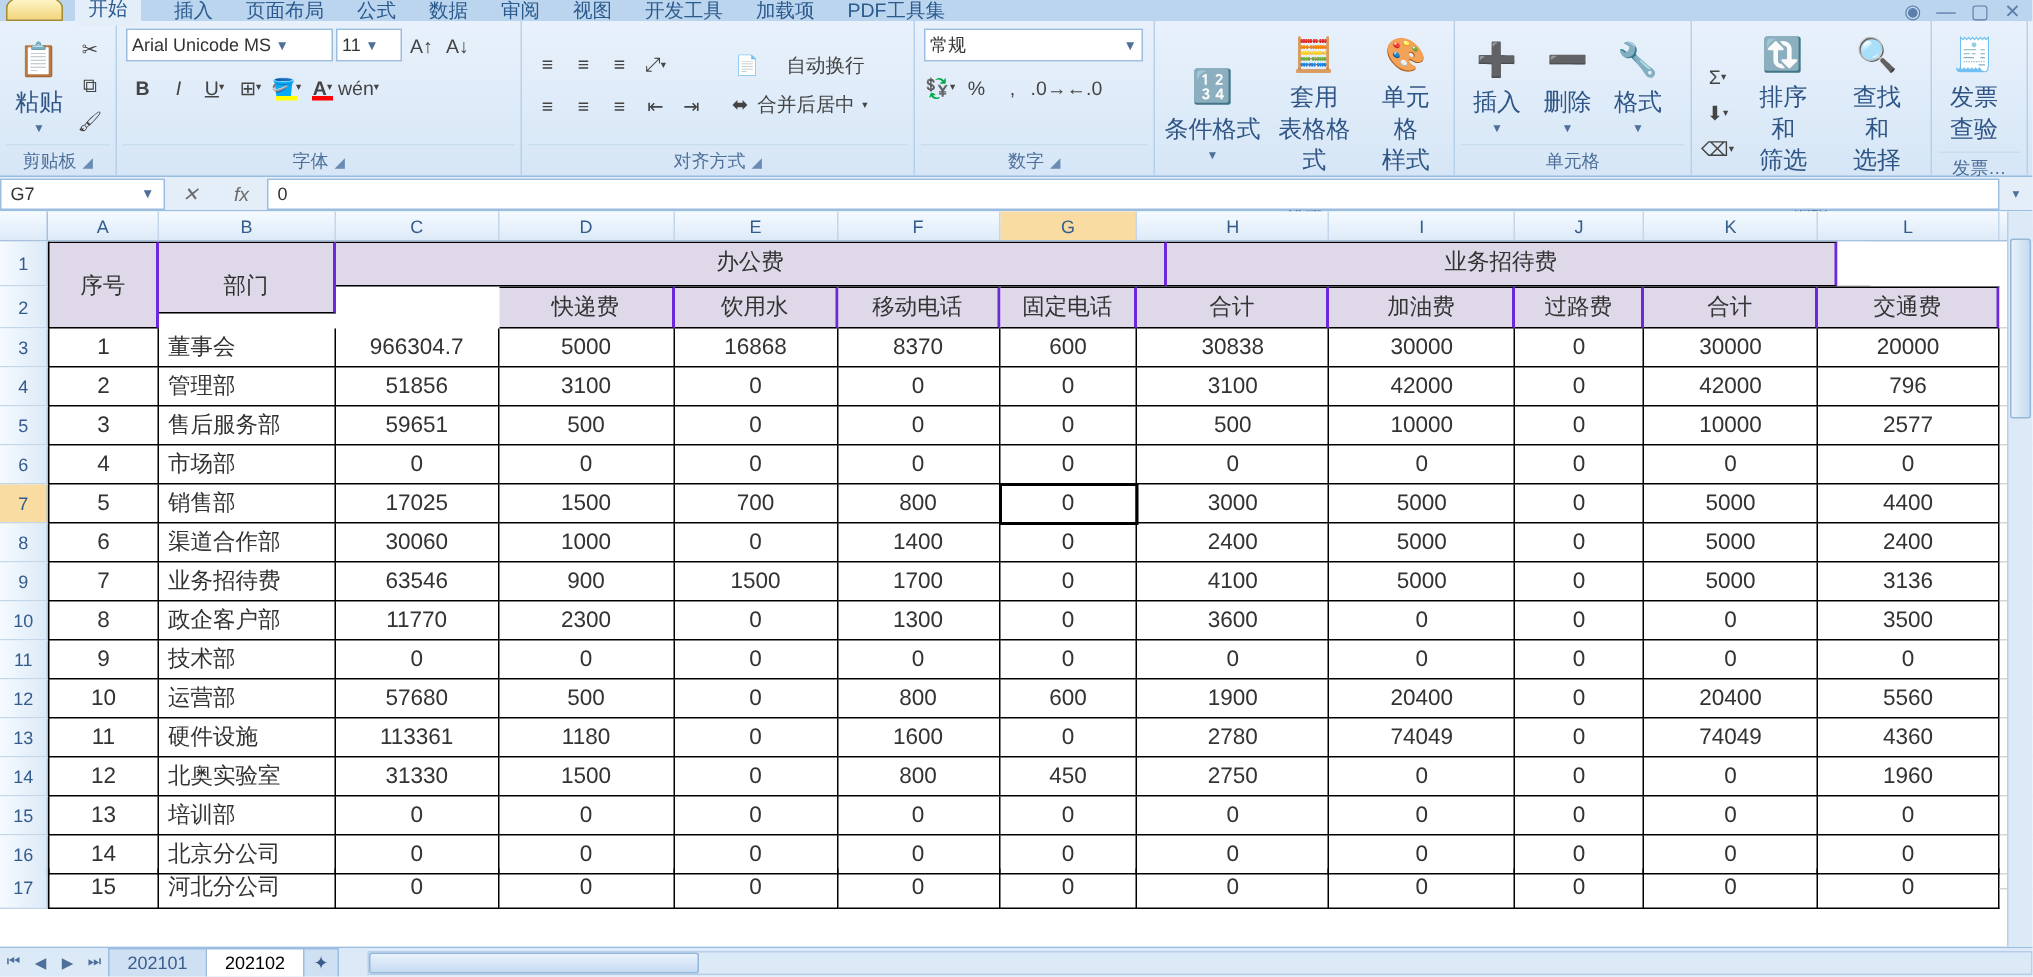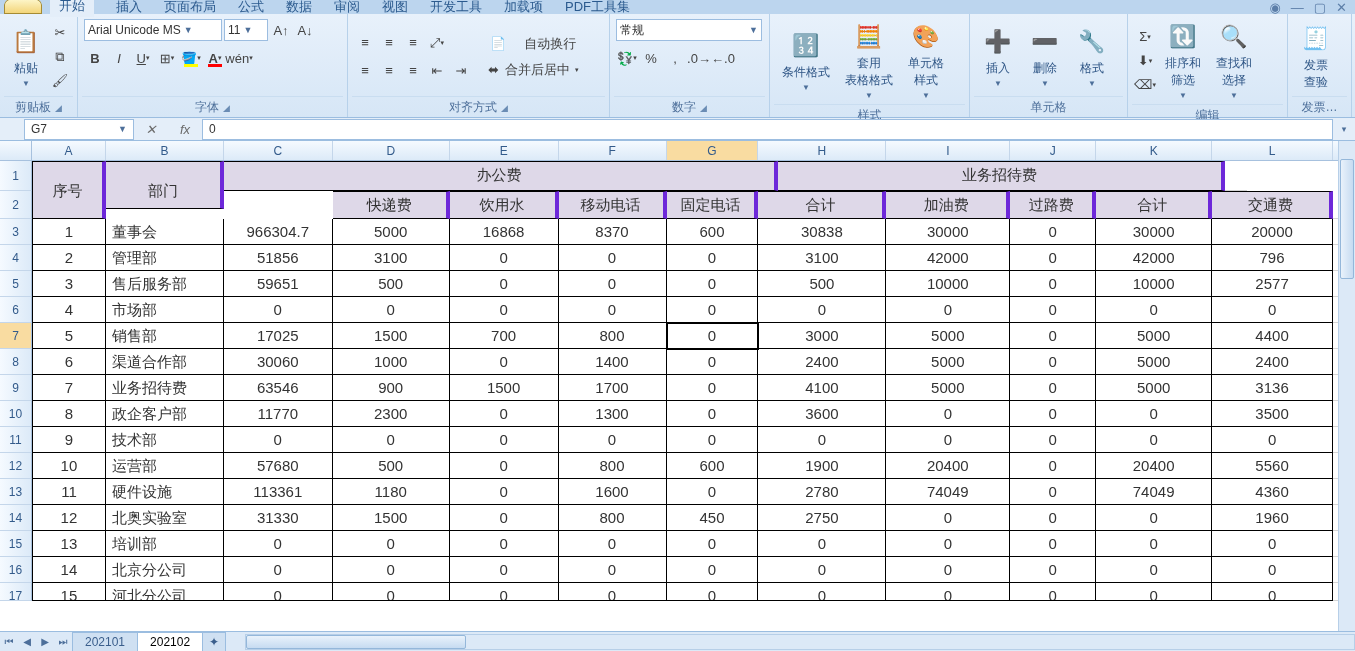--- a/index.html
+++ b/index.html
@@ -11,45 +11,45 @@
 .winctl{position:absolute;right:8px;top:0;display:flex;gap:10px;color:#5c7ea8}
 .winctl span{cursor:pointer}
 
 .ribbon{height:104px;background:linear-gradient(#e8f1fb,#d6e6f6);border-bottom:1px solid #9bbde0;display:flex}
 .group{border-right:1px solid #b7d1ea;display:flex;flex-direction:column;justify-content:space-between;padding:3px 4px 1px}
 .group-label{text-align:center;font-size:12px;color:#4d6f9a;padding-top:2px;border-top:1px solid #c9ddf0;cursor:default;display:flex;justify-content:center;align-items:center;gap:4px}
 .group-label .corner{font-size:9px;color:#6a8cb4;cursor:pointer}
 .group-body{flex:1;display:flex;align-items:center;gap:3px;padding:2px}
 .bigbtn{display:flex;flex-direction:column;align-items:center;justify-content:center;gap:2px;padding:2px 6px;border-radius:3px;cursor:pointer;min-width:40px}
 .bigbtn .ic{width:32px;height:32px;display:flex;align-items:center;justify-content:center;font-size:22px}
-.bigbtn span{font-size:12px;color:#2e5585;white-space:nowrap}
+.bigbtn span{font-size:16px;color:#2e5585;white-space:nowrap}
 .smallbtn{width:22px;height:22px;border:1px solid transparent;border-radius:2px;display:flex;align-items:center;justify-content:center;cursor:pointer;font-size:13px;color:#444}
 .combo{height:22px;border:1px solid #9cbde0;background:#fff;display:flex;align-items:center;padding:0 3px;font-size:12px;color:#333}
 .combo .dd{color:#4d6f9a;margin-left:3px;font-size:9px;cursor:pointer}
 .row{display:flex;gap:2px;align-items:center}
 .col{display:flex;flex-direction:column;gap:2px}
 
 .namebox-bar{height:23px;background:#e4eef9;display:flex;align-items:center;border-bottom:1px solid #9bbde0}
-.namebox{width:110px;height:21px;border:1px solid #9cbde0;background:#fff;display:flex;align-items:center;padding:0 6px;margin-left:24px;font-size:12px}
+.namebox{width:110px;height:21px;border:1px solid #9cbde0;background:#fff;display:flex;align-items:center;padding:0 6px;font-size:12px}
 .namebox .dd{margin-left:auto;font-size:9px;color:#4d6f9a}
 .fx-ic{width:34px;text-align:center;color:#6b6b6b;font-style:italic;font-size:13px}
 .formula-input{flex:1;height:21px;border:1px solid #9cbde0;background:#fff;padding:0 6px;font-size:12px;display:flex;align-items:center}
 .fbar-expand{width:22px;text-align:center;color:#4d6f9a;cursor:pointer;font-size:9px}
 
 .sheet-area{position:relative;height:490px;background:#fff;display:flex;flex-direction:column}
 .colhdrs{display:flex;height:20px;background:linear-gradient(#f5faff,#dceaf8);border-bottom:1px solid #a7c1de}
 .corner-box{width:32px;border-right:1px solid #a7c1de;background:linear-gradient(#f5faff,#dceaf8)}
 .colhdr{border-right:1px solid #c4d6ea;text-align:center;font-size:12px;color:#335b8b;line-height:20px;cursor:pointer}
 .colhdr.sel{background:#f9dca1}
 .grid-body{flex:1;overflow:hidden;position:relative}
 .gridrow{display:flex;height:26px}
 .rowhdr{width:32px;background:linear-gradient(90deg,#f5faff,#dceaf8);border-right:1px solid #a7c1de;border-bottom:1px solid #c4d6ea;text-align:center;font-size:12px;color:#335b8b;line-height:26px;cursor:pointer}
 .rowhdr.sel{background:#f9dca1}
 .cell{border-right:1px solid #d4d4d4;border-bottom:1px solid #d4d4d4;font-size:14px;line-height:26px;padding:0 4px;overflow:hidden;white-space:nowrap;cursor:cell}
-.thead .cell{background:#ded8e8;text-align:center;font-size:15px;border-right:4px solid #6d28d9;border-bottom:1px solid #000;border-top:1px solid #000}
+.thead .cell{background:#ded8e8;text-align:center;font-size:15px;border-right:2px solid #6d28d9;border-bottom:1px solid #000;border-top:1px solid #000}
 .tbodyrow .cell{border-right:1px solid #000;border-bottom:1px solid #000;text-align:center;font-size:15px}
 .tbodyrow .cell.left{text-align:left;padding-left:6px}
 .activecell{outline:2px solid #000;outline-offset:-1px;background:#fff}
 
 .sheettabs{height:20px;background:#dce9f7;display:flex;align-items:center;border-top:1px solid #9bbde0;font-size:12px}
 .navbtn{width:18px;text-align:center;color:#4d6f9a;cursor:pointer;font-size:10px}
 .stab{padding:0 12px;height:19px;line-height:19px;background:#cfe0f2;border:1px solid #9bbde0;border-bottom:none;margin-right:-1px;cursor:pointer;color:#3a5e8c}
 .stab.active{background:#fff;color:#000;font-weight:normal}
 .hscroll{flex:1;margin-left:20px;height:16px;background:#dce9f7;border:1px solid #b7cfe8;position:relative}
 .hscroll .thumb{position:absolute;left:0;top:0;height:14px;width:220px;background:linear-gradient(#e9f2fb,#c6dbf1);border:1px solid #94b7da;border-radius:2px}
@@ -551,21 +551,21 @@
         <div class="cell cE">0</div>
         <div class="cell cF">0</div>
         <div class="cell cG">0</div>
         <div class="cell cH">0</div>
         <div class="cell cI">0</div>
         <div class="cell cJ">0</div>
         <div class="cell cK">0</div>
         <div class="cell cL">0</div>
         <div class="cell cM" style="border:none;border-bottom:1px solid #d4d4d4"></div>
       </div>
-      <div class="gridrow tbodyrow" style="height: 18px;">
+      <div class="gridrow tbodyrow" style="height: 18px; align-items: center;">
         <div class="rowhdr">17</div>
         <div class="cell cA" style="border-left:1px solid #000">15</div>
         <div class="cell cB left">河北分公司</div>
         <div class="cell cC">0</div>
         <div class="cell cD">0</div>
         <div class="cell cE">0</div>
         <div class="cell cF">0</div>
         <div class="cell cG">0</div>
         <div class="cell cH">0</div>
         <div class="cell cI">0</div>

